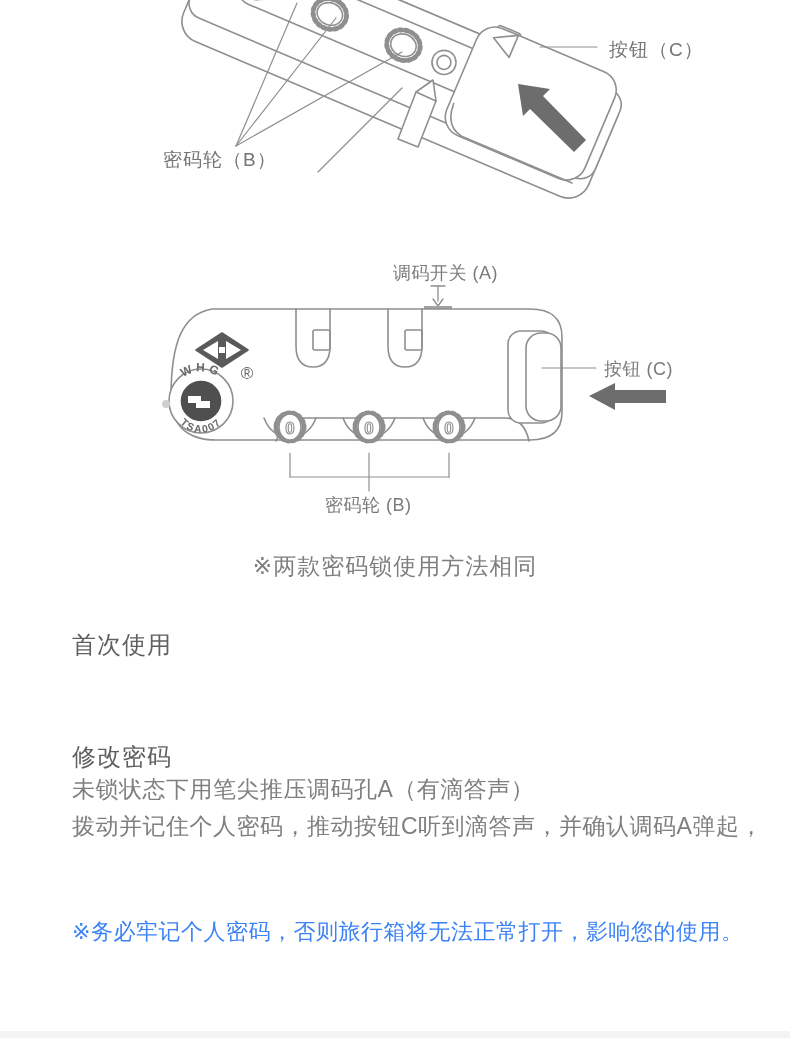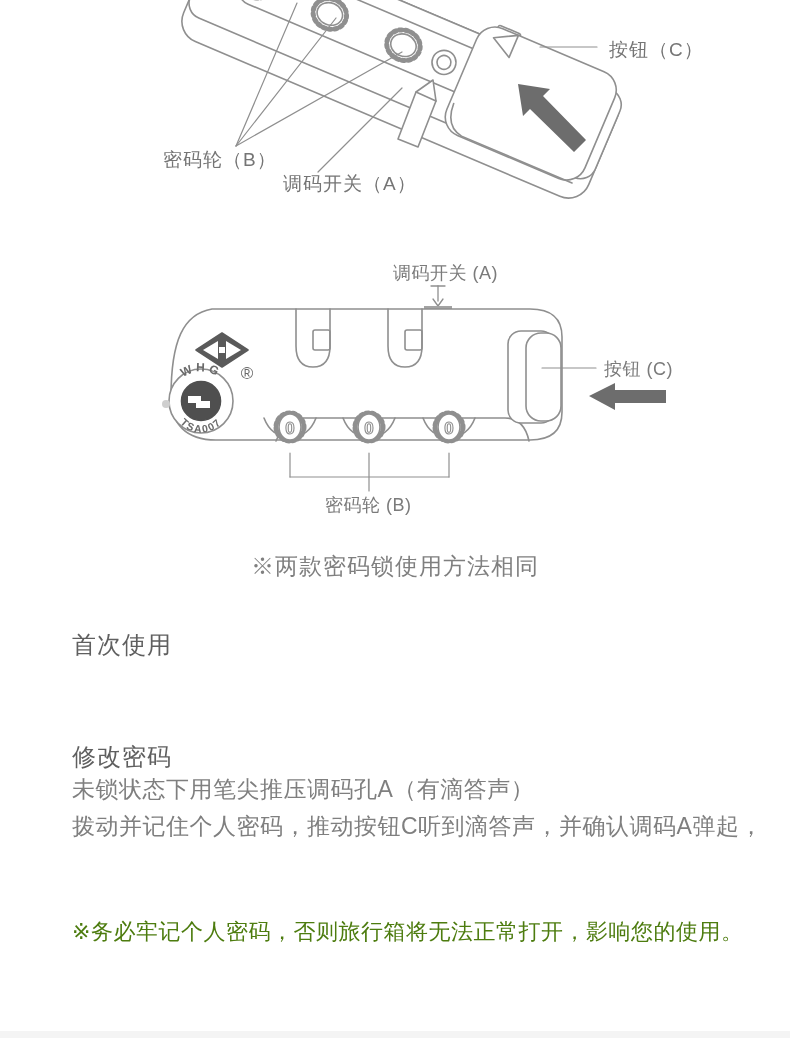--- a/index.html
+++ b/index.html
@@ -2,24 +2,24 @@
 <html><head>
 <meta charset="utf-8">
 <style>
   html,body{margin:0;padding:0;background:#fff;}
   .page{position:relative;width:790px;height:1038px;background:#ffffff;overflow:hidden;
         font-family:"Liberation Sans","DejaVu Sans",sans-serif;}
   .abs{position:absolute;}
   svg{position:absolute;left:0;}
   .dlabel{position:absolute;color:#757575;font-size:19px;letter-spacing:1px;white-space:nowrap;}
   .dlabel2{position:absolute;color:#7b7b7b;font-size:18px;letter-spacing:0.5px;white-space:nowrap;}
-  .note{position:absolute;color:#7f7f7f;font-size:23px;letter-spacing:1px;white-space:nowrap;font-family:Liberation Mono, monospace;}
+  .note{position:absolute;color:#7f7f7f;font-size:23px;letter-spacing:1px;white-space:nowrap;}
   .heading{position:absolute;color:#5f5f5f;font-size:24px;font-weight:normal;letter-spacing:1px;white-space:nowrap;}
   .body-line{position:absolute;color:#7f7f7f;font-size:23px;letter-spacing:0.5px;white-space:nowrap;}
-  .warn{position:absolute;color:#4d7c0f;font-size:22px;letter-spacing:0.5px;white-space:nowrap;text-align:right;}
+  .warn{position:absolute;color:#3b82f6;font-size:22px;letter-spacing:0.5px;white-space:nowrap;text-align:right;}
   .footer-band{position:absolute;left:0;right:0;bottom:0;height:7px;background:#f4f4f4;}
 </style>
 </head>
 <body>
 
 <div class="page">
 
   <svg class="abs" style="top:0" width="790" height="240" viewBox="0 0 790 240">
     <g stroke="#8f8f8f" stroke-width="1.6" fill="none" stroke-linejoin="round" stroke-linecap="round">
 
@@ -64,21 +64,20 @@
         <line x1="236" y1="146" x2="402" y2="52"></line>
         <line x1="318" y1="172" x2="402" y2="88"></line>
         <line x1="540" y1="47" x2="597" y2="47"></line>
       </g>
     </g>
 
     <polygon fill="#6d6d6d" points="518,84 550,89 543,96 586,140 574,152 530,109 523,116"></polygon>
   </svg>
 
   <div class="dlabel" style="left:163px;top:147px">密码轮（B）</div>
-  <div class="dlabel" style="left:283px;top:171px">调码开关（A）</div>
   <div class="dlabel" style="left:609px;top:37px">按钮（C）</div>
 
   <svg class="abs" style="top:250px" width="790" height="280" viewBox="0 250 790 280">
     <g stroke="#8f8f8f" stroke-width="1.6" fill="none" stroke-linejoin="round" stroke-linecap="round">
 
       <g stroke-width="1.3">
         <line x1="431" y1="286" x2="445" y2="286"></line>
         <line x1="438" y1="286" x2="438" y2="301"></line>
         <polyline points="433,299 438,306 443,299"></polyline>
       </g>

